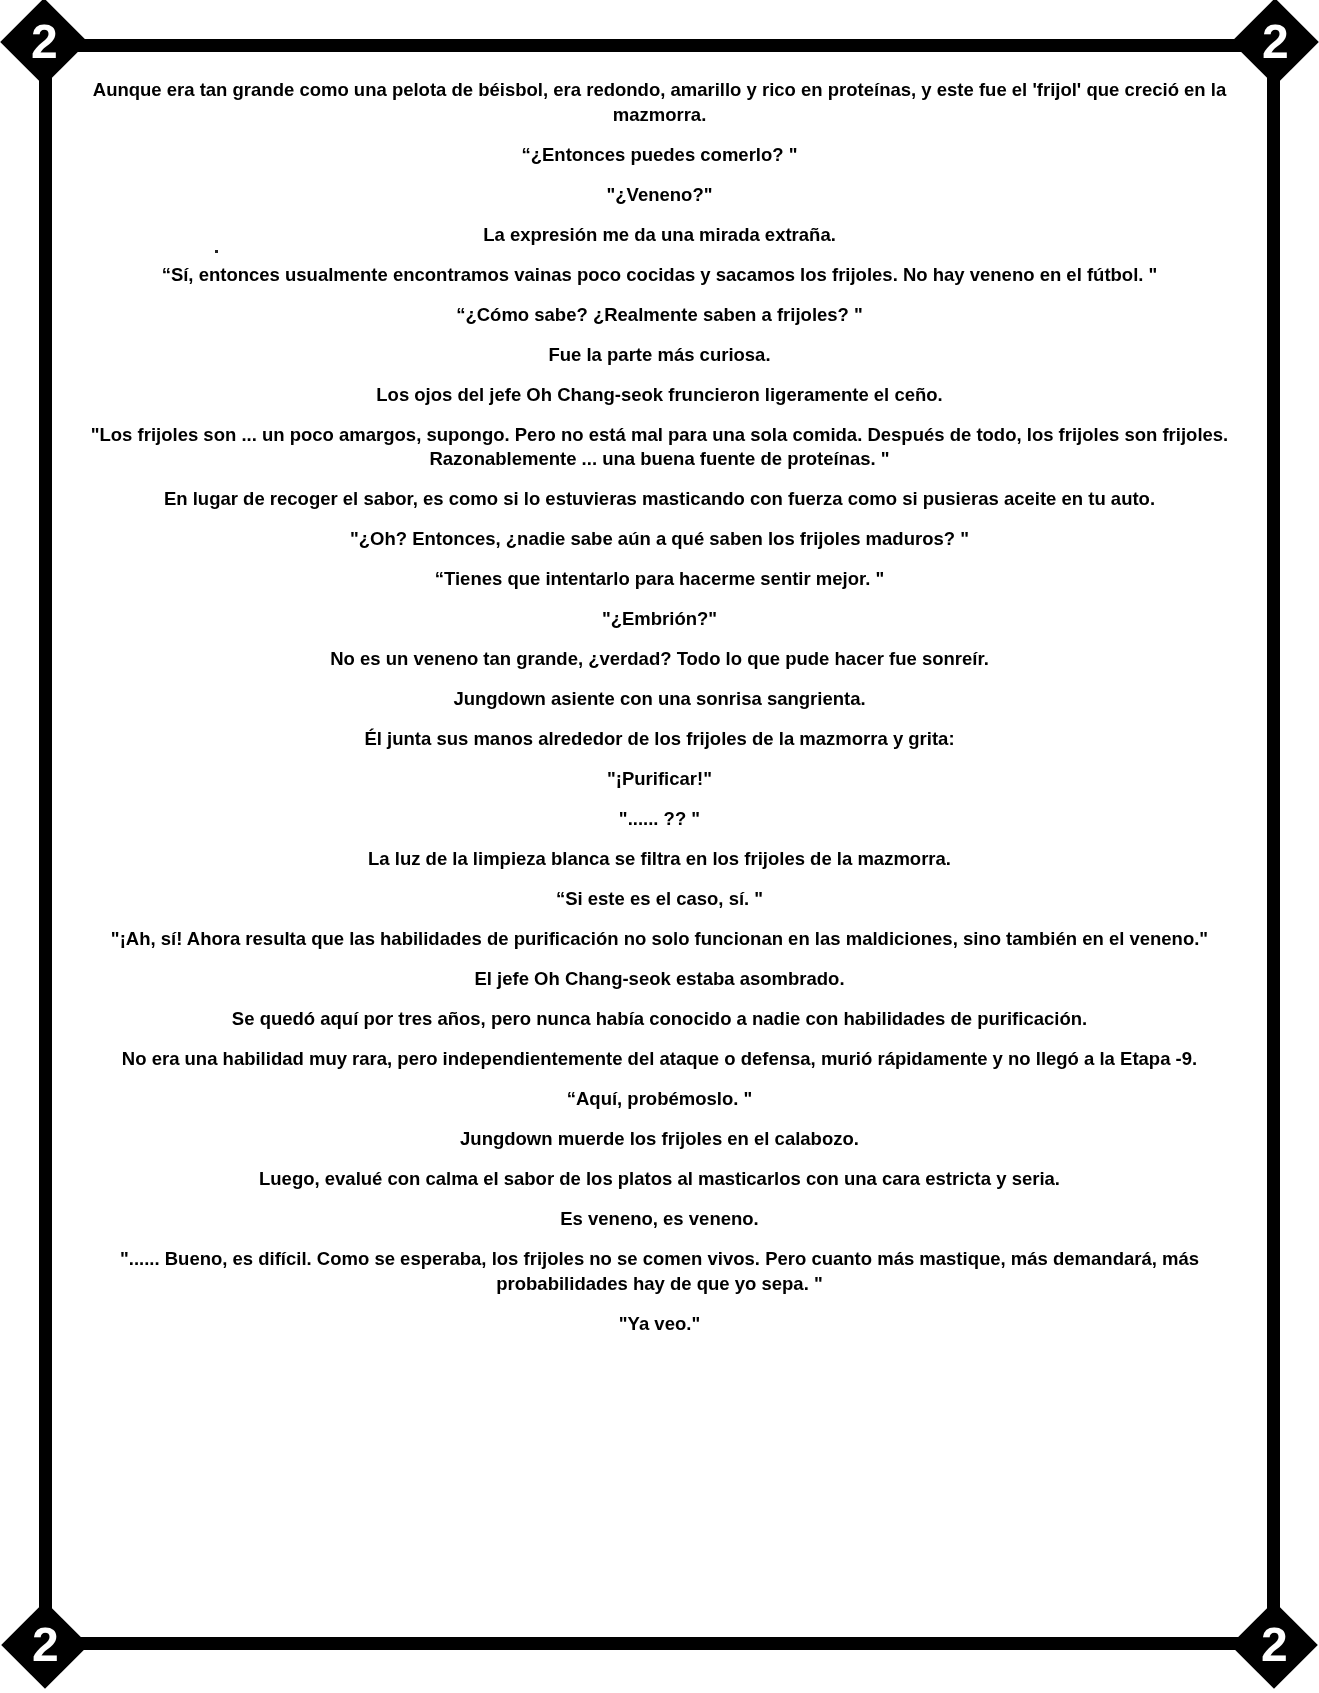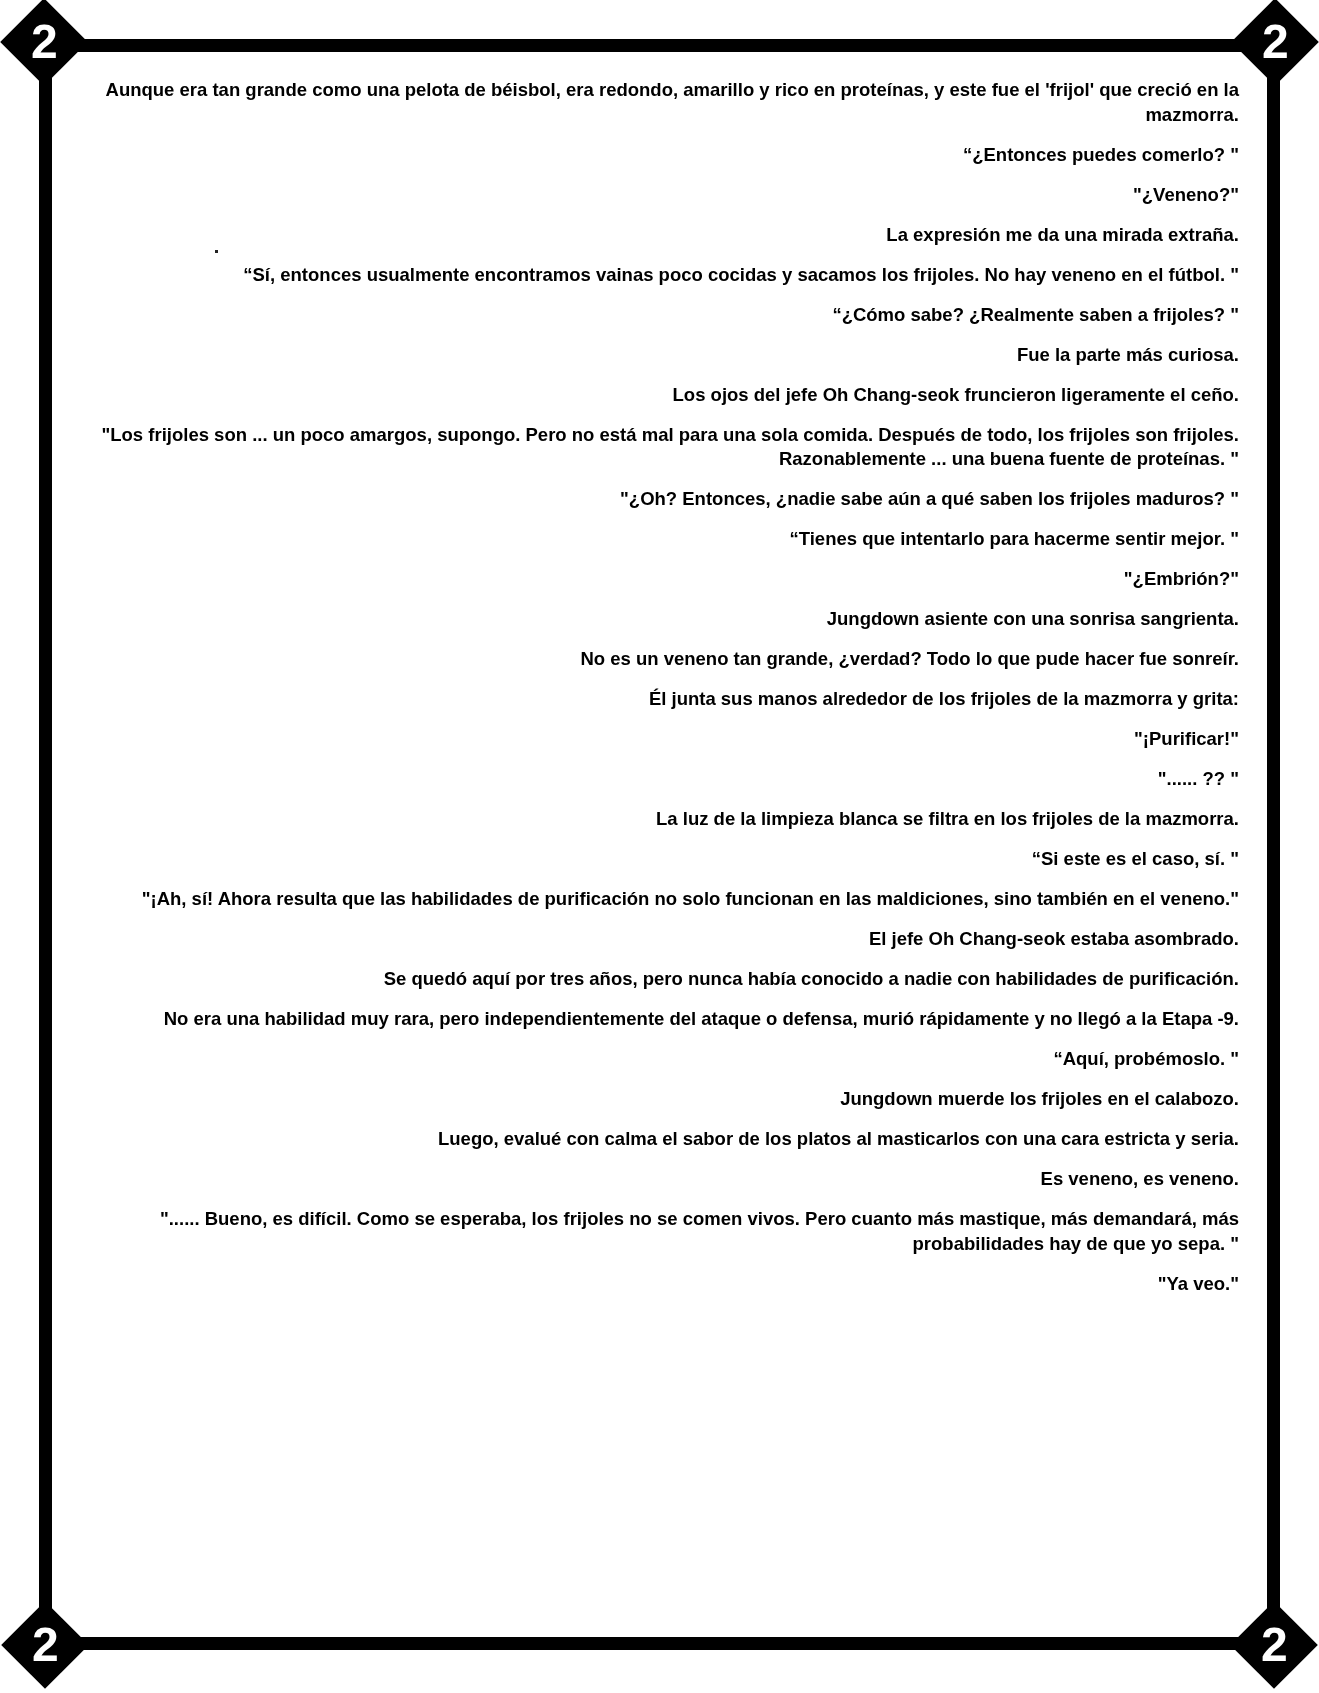--- a/index.html
+++ b/index.html
@@ -43,21 +43,21 @@
     font-weight: bold;
     font-size: 48px;
     line-height: 1;
     user-select: none;
   }
   .content {
     position: absolute;
     left: 80px;
     right: 80px;
     top: 78px;
-    text-align: right;
+    text-align: center;
     color: #000000;
     font-weight: bold;
     font-size: 18.5px;
     line-height: 24.5px;
   }
   .content p {
     margin: 0 0 15.5px 0;
   }
   .stray-dot {
     position: absolute;
@@ -96,25 +96,26 @@
   <div class="content">
     <p>Aunque era tan grande como una pelota de béisbol, era redondo, amarillo y rico en proteínas, y este fue el 'frijol' que creció en la mazmorra.</p>
     <p>“¿Entonces puedes comerlo? "</p>
     <p>"¿Veneno?"</p>
     <p>La expresión me da una mirada extraña.</p>
     <p>“Sí, entonces usualmente encontramos vainas poco cocidas y sacamos los frijoles. No hay veneno en el fútbol. "</p>
     <p>“¿Cómo sabe? ¿Realmente saben a frijoles? "</p>
     <p>Fue la parte más curiosa.</p>
     <p>Los ojos del jefe Oh Chang-seok fruncieron ligeramente el ceño.</p>
     <p>"Los frijoles son ... un poco amargos, supongo. Pero no está mal para una sola comida. Después de todo, los frijoles son frijoles. Razonablemente ... una buena fuente de proteínas. "</p>
+    <p>En lugar de recoger el sabor, es como si lo estuvieras masticando con fuerza como si pusieras aceite en tu auto.</p>
     <p>"¿Oh? Entonces, ¿nadie sabe aún a qué saben los frijoles maduros? "</p>
     <p>“Tienes que intentarlo para hacerme sentir mejor. "</p>
     <p>"¿Embrión?"</p>
+    <p>No es un veneno tan grande, ¿verdad? Todo lo que pude hacer fue sonreír.</p>
     <p>Jungdown asiente con una sonrisa sangrienta.</p>
-    <p>No es un veneno tan grande, ¿verdad? Todo lo que pude hacer fue sonreír.</p>
     <p>Él junta sus manos alrededor de los frijoles de la mazmorra y grita:</p>
     <p>"¡Purificar!"</p>
     <p>"...... ?? "</p>
     <p>La luz de la limpieza blanca se filtra en los frijoles de la mazmorra.</p>
     <p>“Si este es el caso, sí. "</p>
     <p>"¡Ah, sí! Ahora resulta que las habilidades de purificación no solo funcionan en las maldiciones, sino también en el veneno."</p>
     <p>El jefe Oh Chang-seok estaba asombrado.</p>
     <p>Se quedó aquí por tres años, pero nunca había conocido a nadie con habilidades de purificación.</p>
     <p>No era una habilidad muy rara, pero independientemente del ataque o defensa, murió rápidamente y no llegó a la Etapa -9.</p>
     <p>“Aquí, probémoslo. "</p>

